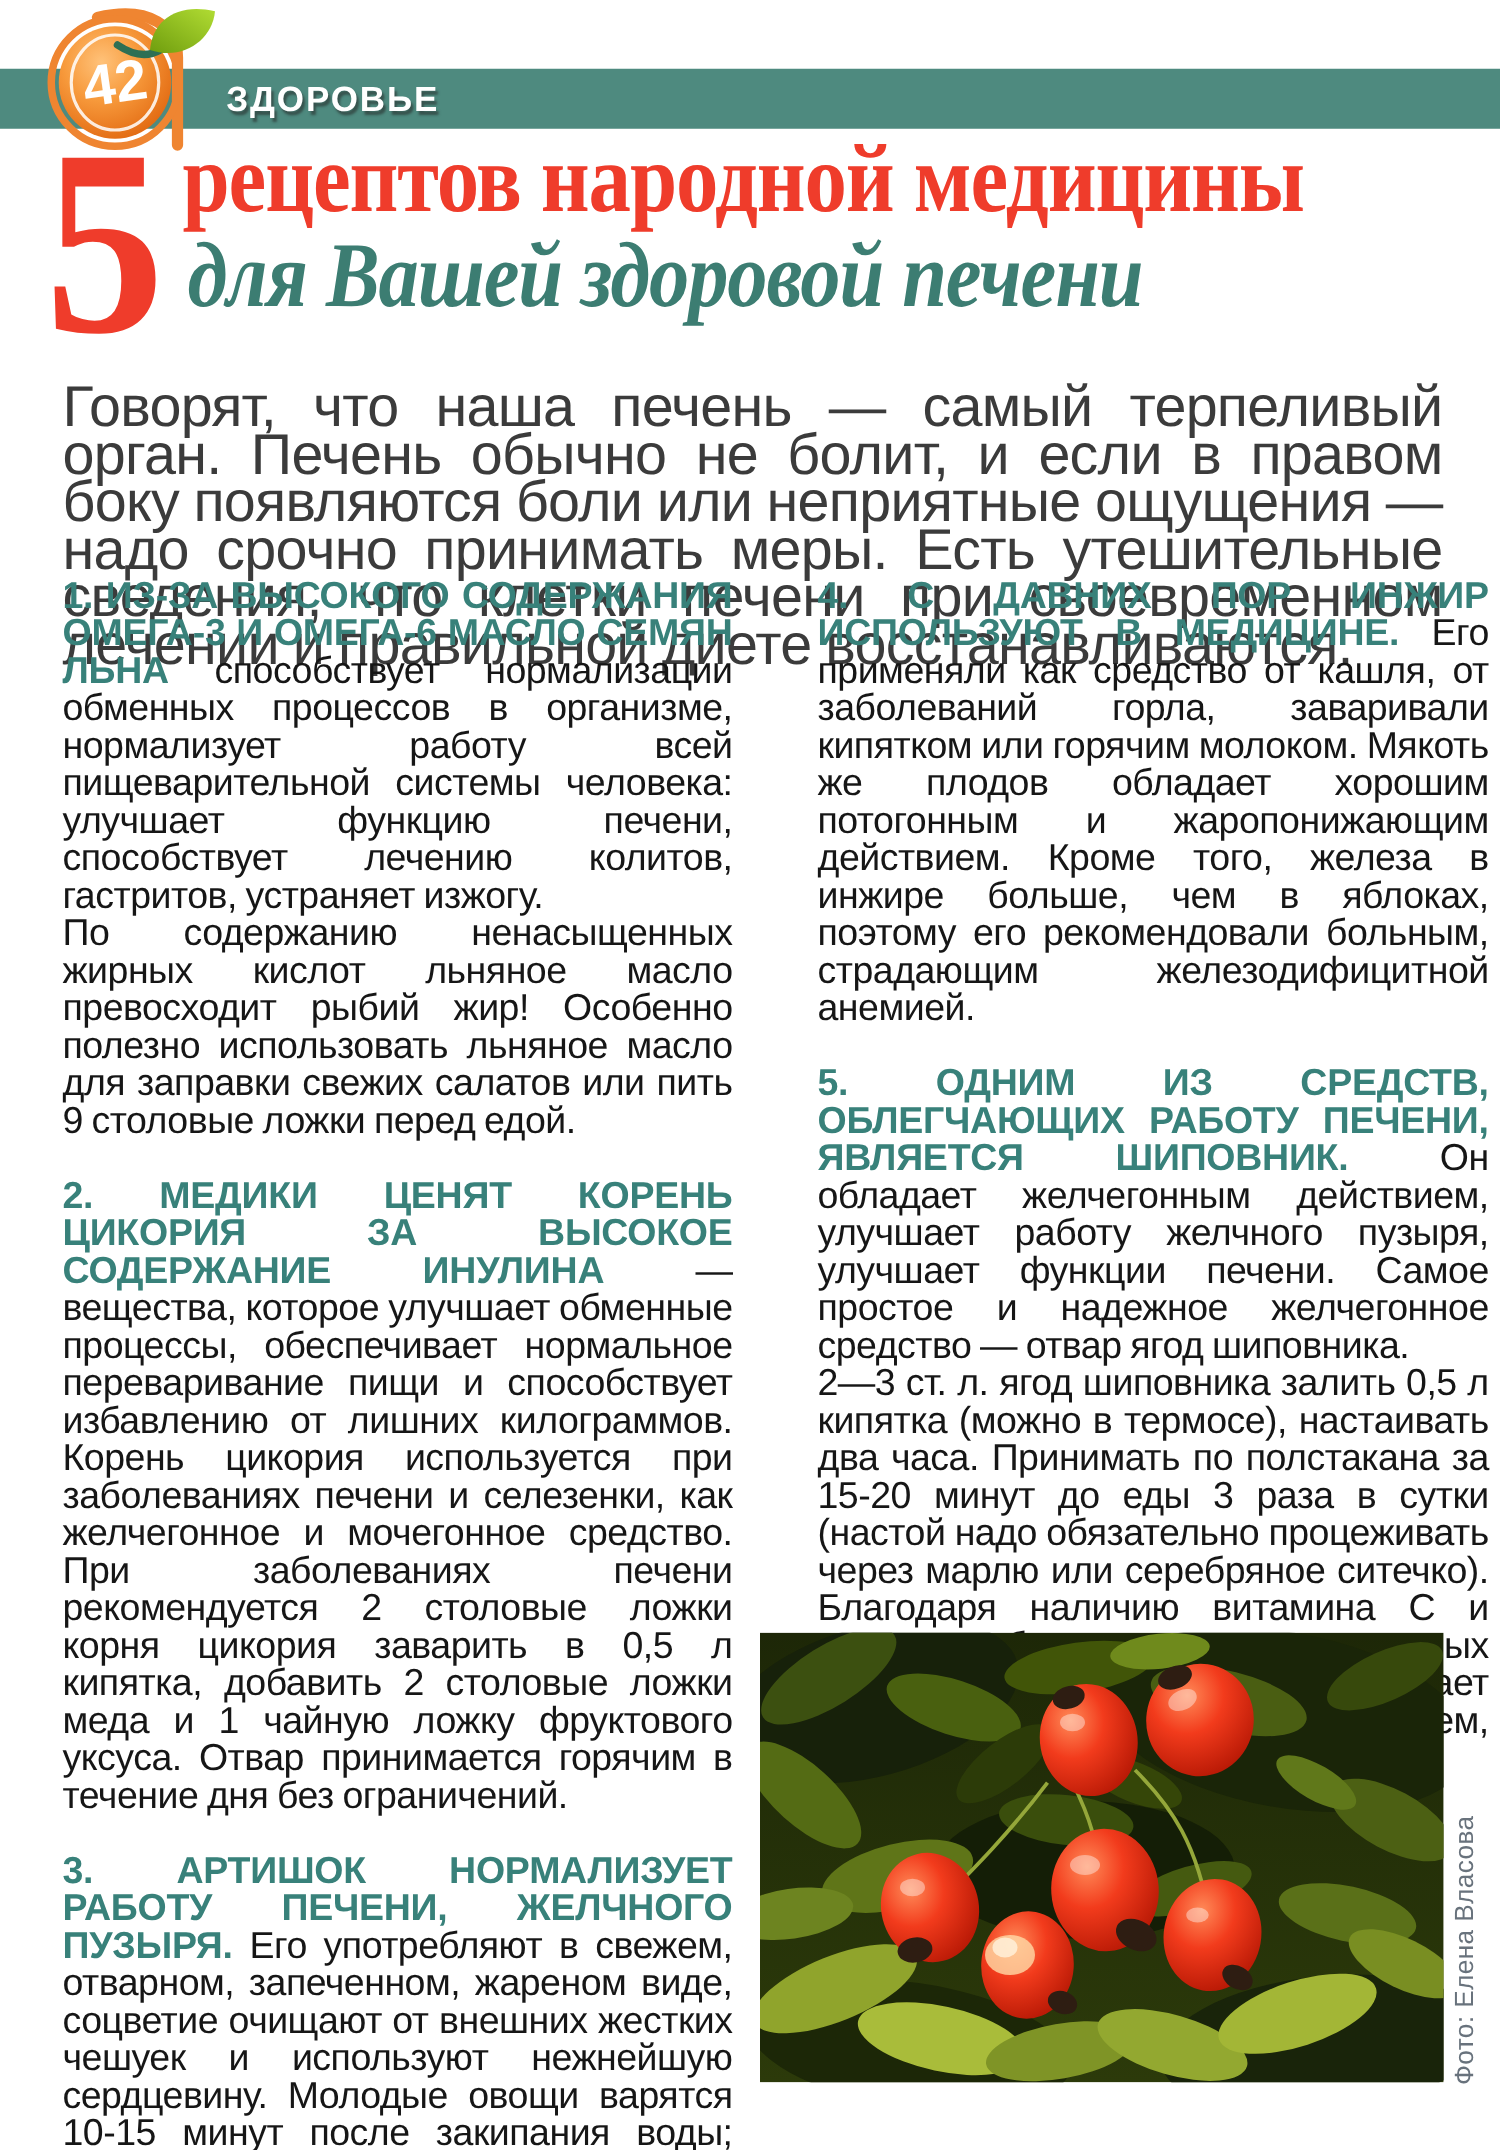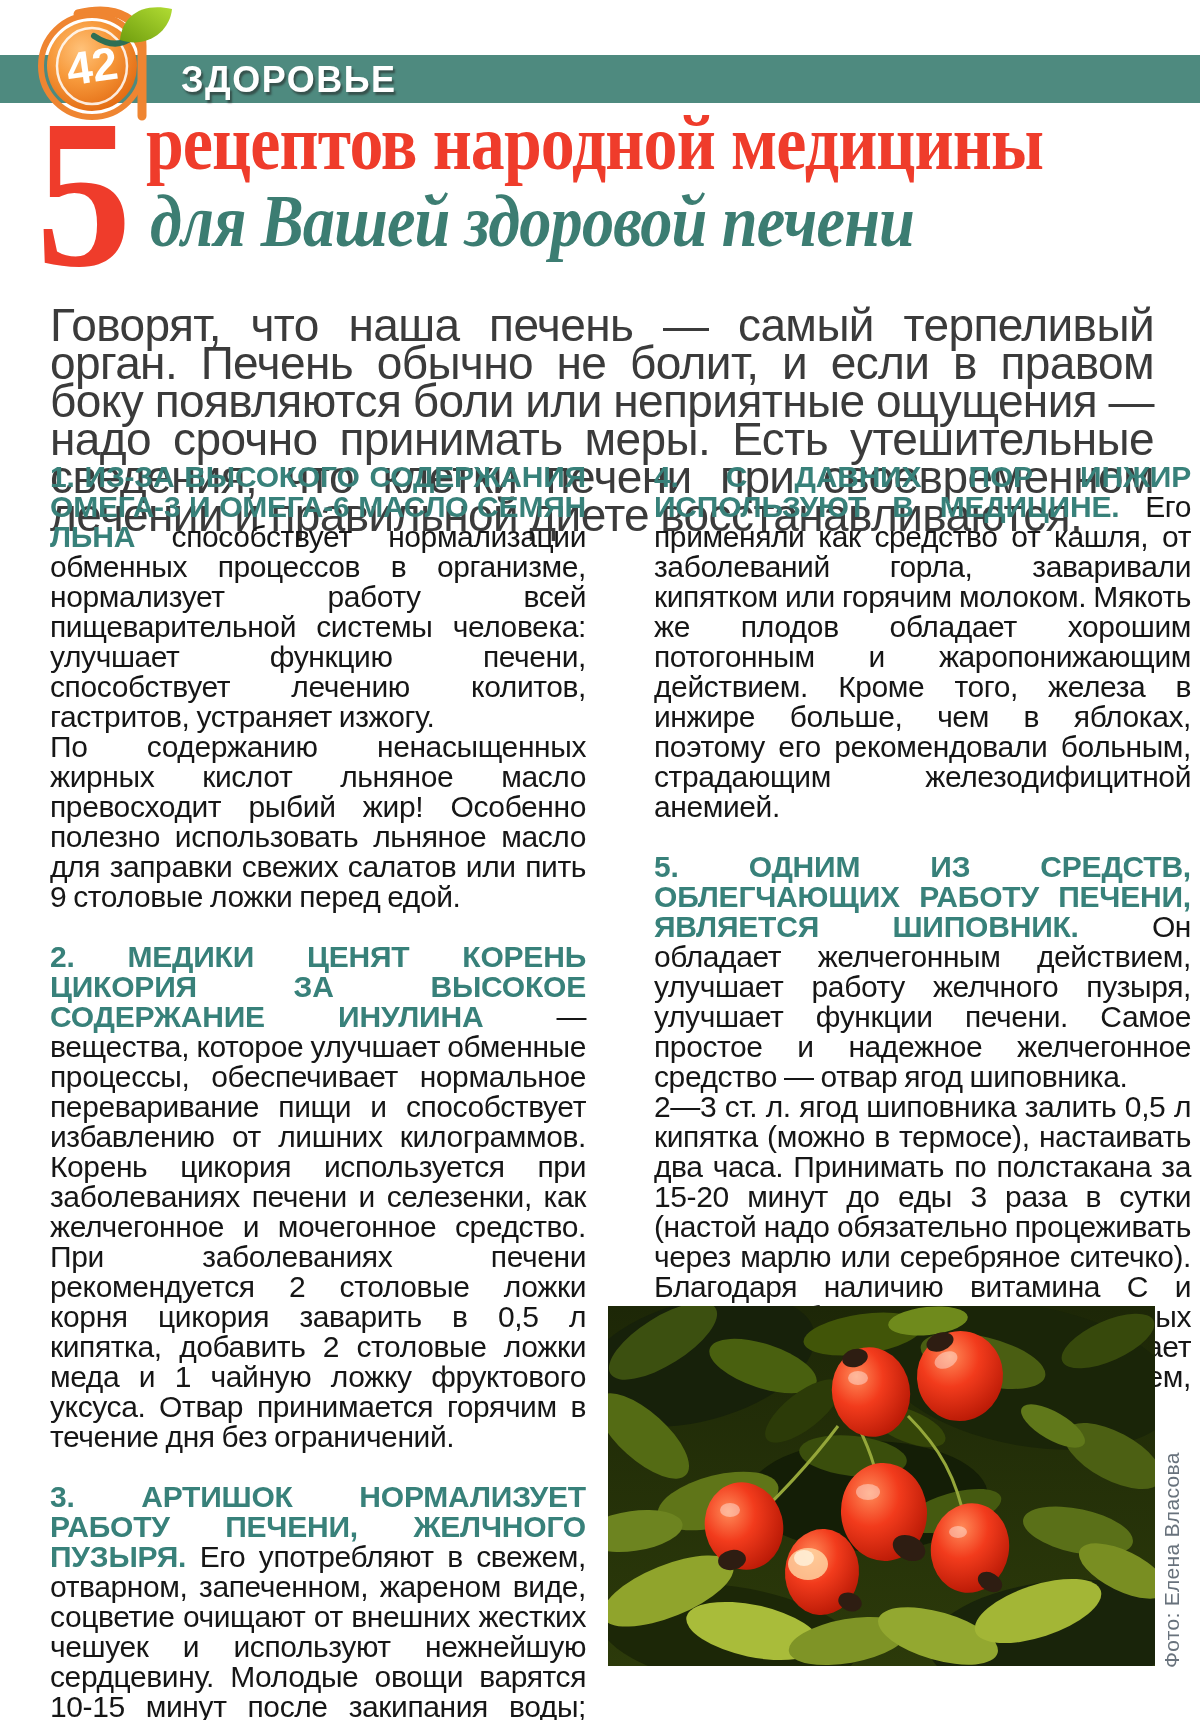--- a/index.html
+++ b/index.html
@@ -8,21 +8,21 @@
     background:#fff;overflow:hidden;
     font-family:"Liberation Sans",sans-serif;
   }
   
   .topbar{
     position:absolute;left:0;top:55px;width:1200px;height:48px;
     background:var(--teal-bar,#4e8a7f);
   }
   .section-label{
     position:absolute;left:181px;top:55px;height:48px;line-height:49px;
-    color:#fff;font-weight:bold;font-size:36px;letter-spacing:1.5px;
+    color:#fff;font-weight:bold;font-size:28px;letter-spacing:1.5px;
     text-shadow:2px 3px 2px rgba(35,35,35,.55);
   }
   .logo{position:absolute;left:20px;top:2px;width:156px;height:128px;}
   
   .numeral{
     position:absolute;left:36px;top:88px;
     font-family:"Liberation Serif",serif;font-weight:bold;font-size:212px;line-height:1;
     color:var(--title-red,#ef3c2b);
     transform:scaleX(.9);transform-origin:left top;
   }

